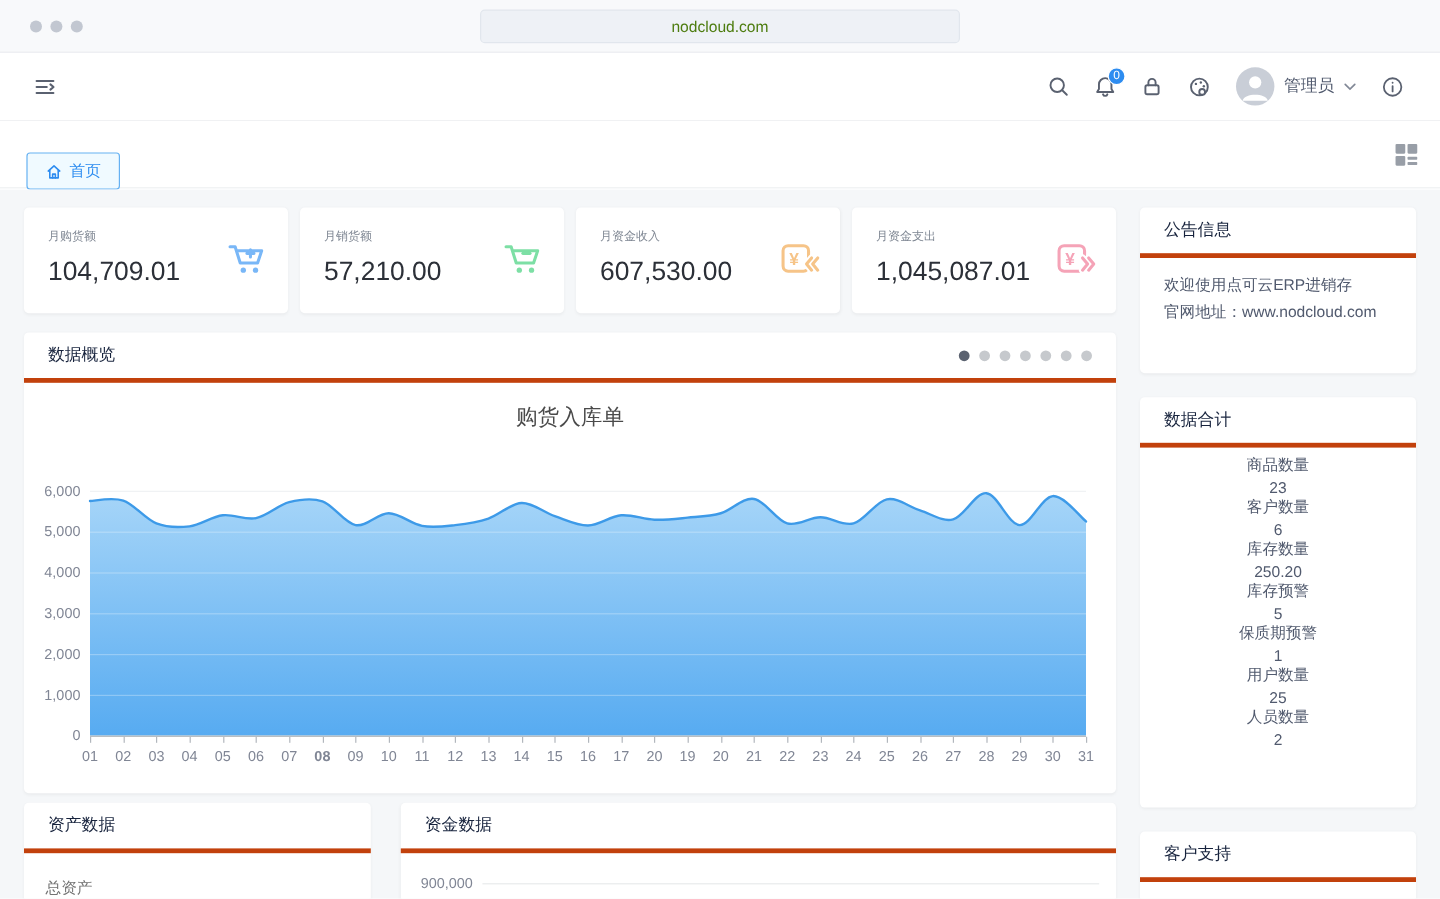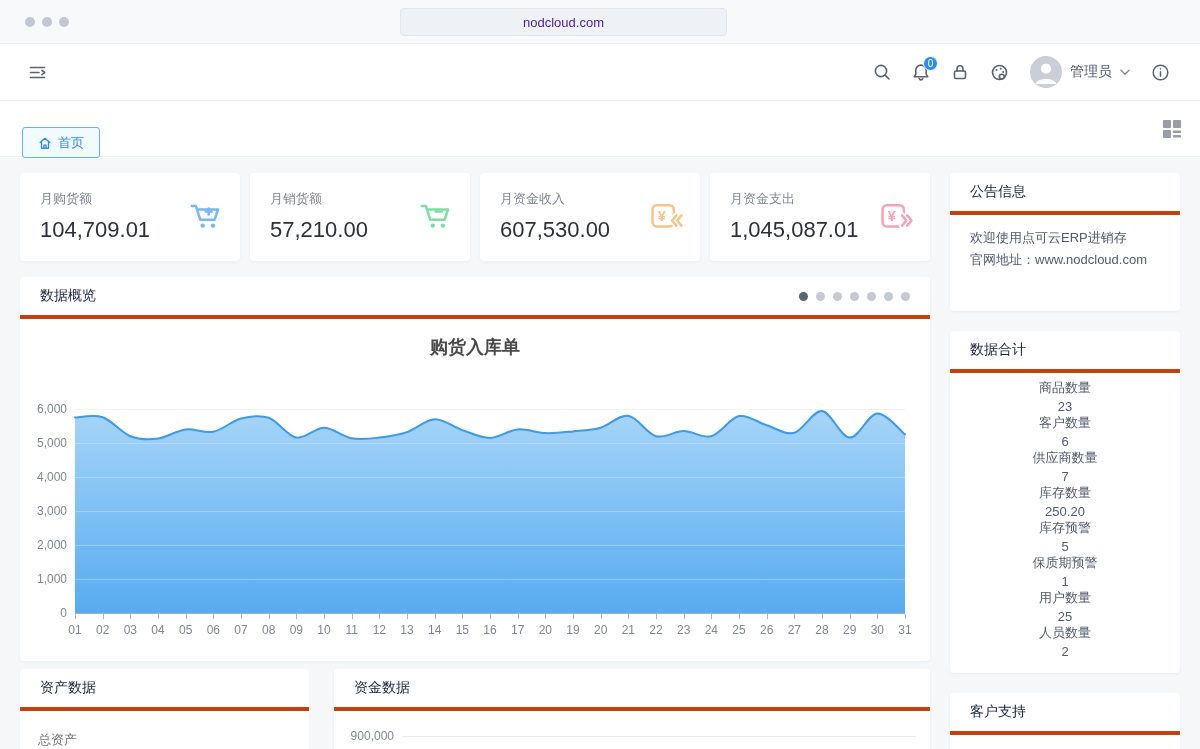--- a/index.html
+++ b/index.html
@@ -3,21 +3,21 @@
 <meta charset="utf-8">
 <style>
   * { margin:0; padding:0; box-sizing:border-box; }
   html,body { width:1200px; height:749px; overflow:hidden; }
   body { font-family:"Liberation Sans","DejaVu Sans",sans-serif; background:#fff; position:relative; }
 
   
   .chrome { height:44px; background:#f8f9fb; border-bottom:1px solid #ebedf1; position:relative; display:flex; align-items:center; }
   .chrome-dots { display:flex; gap:7px; margin-left:25px; }
   .chrome-dots i { width:10px; height:10px; border-radius:50%; background:#c2c7d1; display:block; }
-  .url-pill { position:absolute; left:400px; top:8px; width:327px; height:28px; background:#eef1f6; border:1px solid #e1e6ed; border-radius:4px; color:#4c1d95; font-size:13px; display:flex; align-items:center; justify-content:center; }
+  .url-pill { position:absolute; left:400px; top:8px; width:400px; height:28px; background:#eef1f6; border:1px solid #e1e6ed; border-radius:4px; color:#4d7c0f; font-size:13px; display:flex; align-items:center; justify-content:center; }
 
   
   .appbar { height:57px; background:#fff; border-bottom:1px solid #f0f1f3; display:flex; align-items:center; justify-content:space-between; padding:0 30px 0 28px; }
   .hicon { display:flex; align-items:center; justify-content:center; cursor:pointer; color:#5a6170; }
   .appbar-right { display:flex; align-items:center; gap:21px; }
   .bell-wrap { position:relative; }
   .badge { position:absolute; top:-7px; right:-8px; min-width:15px; height:15px; border-radius:8px; background:#2d8cf0; border:1px solid #fff; color:#fff; font-size:10px; line-height:13px; text-align:center; padding:0 3px; }
   .user-wrap { display:flex; align-items:center; gap:8px; cursor:pointer; }
   .avatar { width:32px; height:32px; border-radius:50%; background:#c9ced7; overflow:hidden; display:block; }
   .user-name { font-size:14px; color:#515a6e; }
@@ -27,30 +27,30 @@
   .tab-home { display:flex; align-items:center; gap:6px; height:31px; padding:0 15px; border:1px solid #66b1f2; background:#f0faff; border-radius:3px; color:#2d8cf0; font-size:13px; cursor:pointer;margin-top:28px; }
 
   
   .content { position:absolute; top:158px; left:0; right:0; bottom:0; background:#f5f7f9; overflow:hidden; }
   .panel { position:absolute; background:#fff; border-radius:4px; box-shadow:0 1px 3px rgba(7,17,27,.05); }
   .phead { height:42px; padding:0 20px; font-size:14px; color:#17233d; border-bottom:4px solid #c2410c; display:flex; align-items:center; justify-content:space-between; }
 
   
   .stat-row { position:absolute; top:15px; left:20px; width:910px; height:88px; display:flex; gap:10px; }
   .stat-card { flex:1; background:#fff; border-radius:4px; box-shadow:0 1px 3px rgba(7,17,27,.05); position:relative; padding:17px 20px 0 20px; }
-  .stat-label { font-size:13px; color:#7f8793; margin-bottom:9px; }
+  .stat-label { font-size:10px; color:#7f8793; margin-bottom:9px; }
   .stat-value { font-size:22px; color:#2c3038; }
   .stat-icon { position:absolute; right:16px; top:50%; transform:translateY(-44%); }
 
   
   .overview { top:119px; left:20px; width:910px; height:384px; }
   .pager-dots { display:flex; gap:8px; }
   .pager-dots span { width:9px; height:9px; border-radius:50%; background:#c6c9cd; cursor:pointer; }
   .pager-dots span.active { background:#5b6270; }
-  .chart-title { position:absolute; top:58px; left:0; width:100%; text-align:center; font-size:18px; font-weight:bold; color:#4a4a4a; }
+  .chart-title { position:absolute; top:58px; left:0; width:100%; text-align:center; font-size:18px; font-weight:normal; color:#4a4a4a; }
   .plot { position:absolute; left:55px; top:132px; width:830px; height:204px; }
   .gridline { position:absolute; left:0; width:100%; height:1px; background:#ebedf0; }
   .gridline-over { position:absolute; left:0; width:100%; height:1px; background:rgba(255,255,255,.28); }
   .plot svg { position:absolute; left:0; top:0; overflow:visible; }
   .axis-x { position:absolute; left:55px; top:336px; width:830px; height:1px; background:#a9aeb4; }
   .xtick { position:absolute; top:337px; width:1px; height:5px; background:#b2b7bd; }
   .xlab { position:absolute; top:346px; transform:translateX(-50%); font-size:12px; color:#808695; }
   .ylab { position:absolute; left:0; width:47px; text-align:right; font-size:12px; color:#808695; }
 
   
@@ -289,21 +289,21 @@
         <div class="xtick" style="left: 885px;"></div>
       </div>
     <div id="x-labels">
         <div class="xlab" style="left: 55px;">01</div>
         <div class="xlab" style="left: 82.6667px;">02</div>
         <div class="xlab" style="left: 110.333px;">03</div>
         <div class="xlab" style="left: 138px;">04</div>
         <div class="xlab" style="left: 165.667px;">05</div>
         <div class="xlab" style="left: 193.333px;">06</div>
         <div class="xlab" style="left: 221px;">07</div>
-        <div class="xlab" style="left: 248.667px;">08</div>
+        <div class="xlab" style="left: 248.667px; font-weight: bold;">08</div>
         <div class="xlab" style="left: 276.333px;">09</div>
         <div class="xlab" style="left: 304px;">10</div>
         <div class="xlab" style="left: 331.667px;">11</div>
         <div class="xlab" style="left: 359.333px;">12</div>
         <div class="xlab" style="left: 387px;">13</div>
         <div class="xlab" style="left: 414.667px;">14</div>
         <div class="xlab" style="left: 442.333px;">15</div>
         <div class="xlab" style="left: 470px;">16</div>
         <div class="xlab" style="left: 497.667px;">17</div>
         <div class="xlab" style="left: 525.333px;">20</div>
@@ -340,24 +340,20 @@
     <div class="summary-body" id="summary-body">
         <div class="srow">
           <span>商品数量</span>
           <span>23</span>
         </div>
         <div class="srow">
           <span>客户数量</span>
           <span>6</span>
         </div>
         <div class="srow">
-          <span>供应商数量</span>
-          <span>7</span>
-        </div>
-        <div class="srow">
           <span>库存数量</span>
           <span>250.20</span>
         </div>
         <div class="srow">
           <span>库存预警</span>
           <span>5</span>
         </div>
         <div class="srow">
           <span>保质期预警</span>
           <span>1</span>

